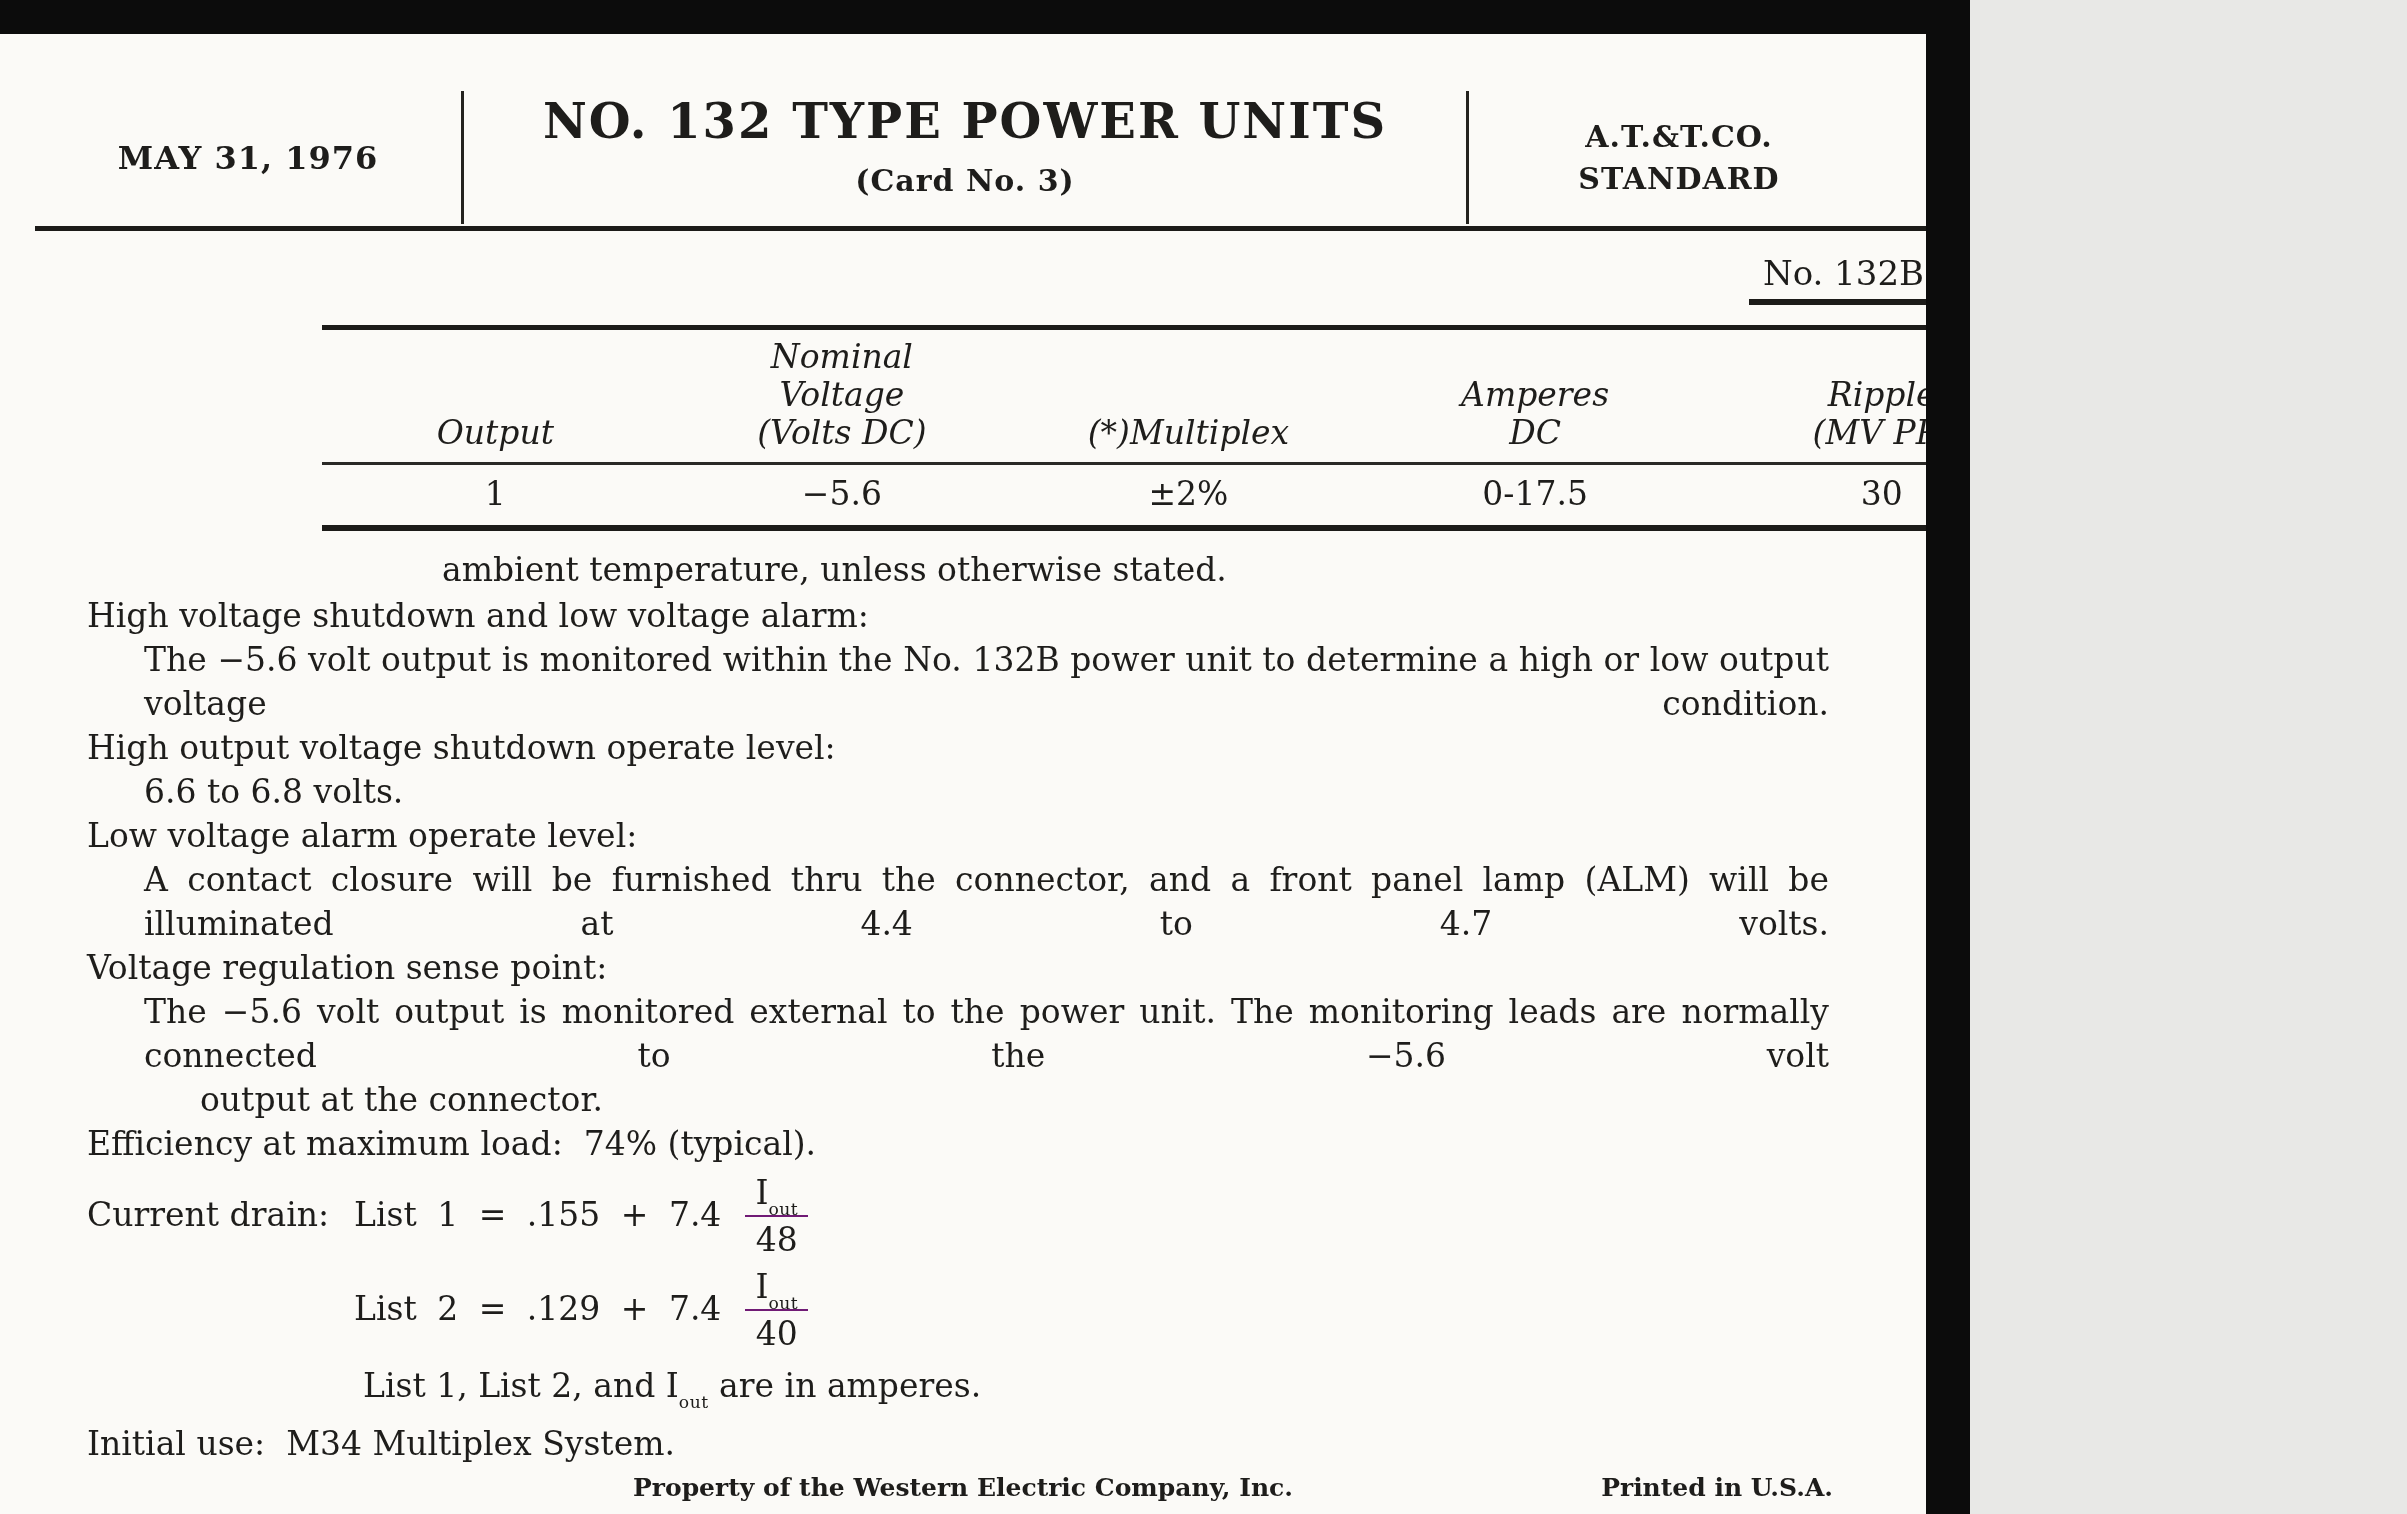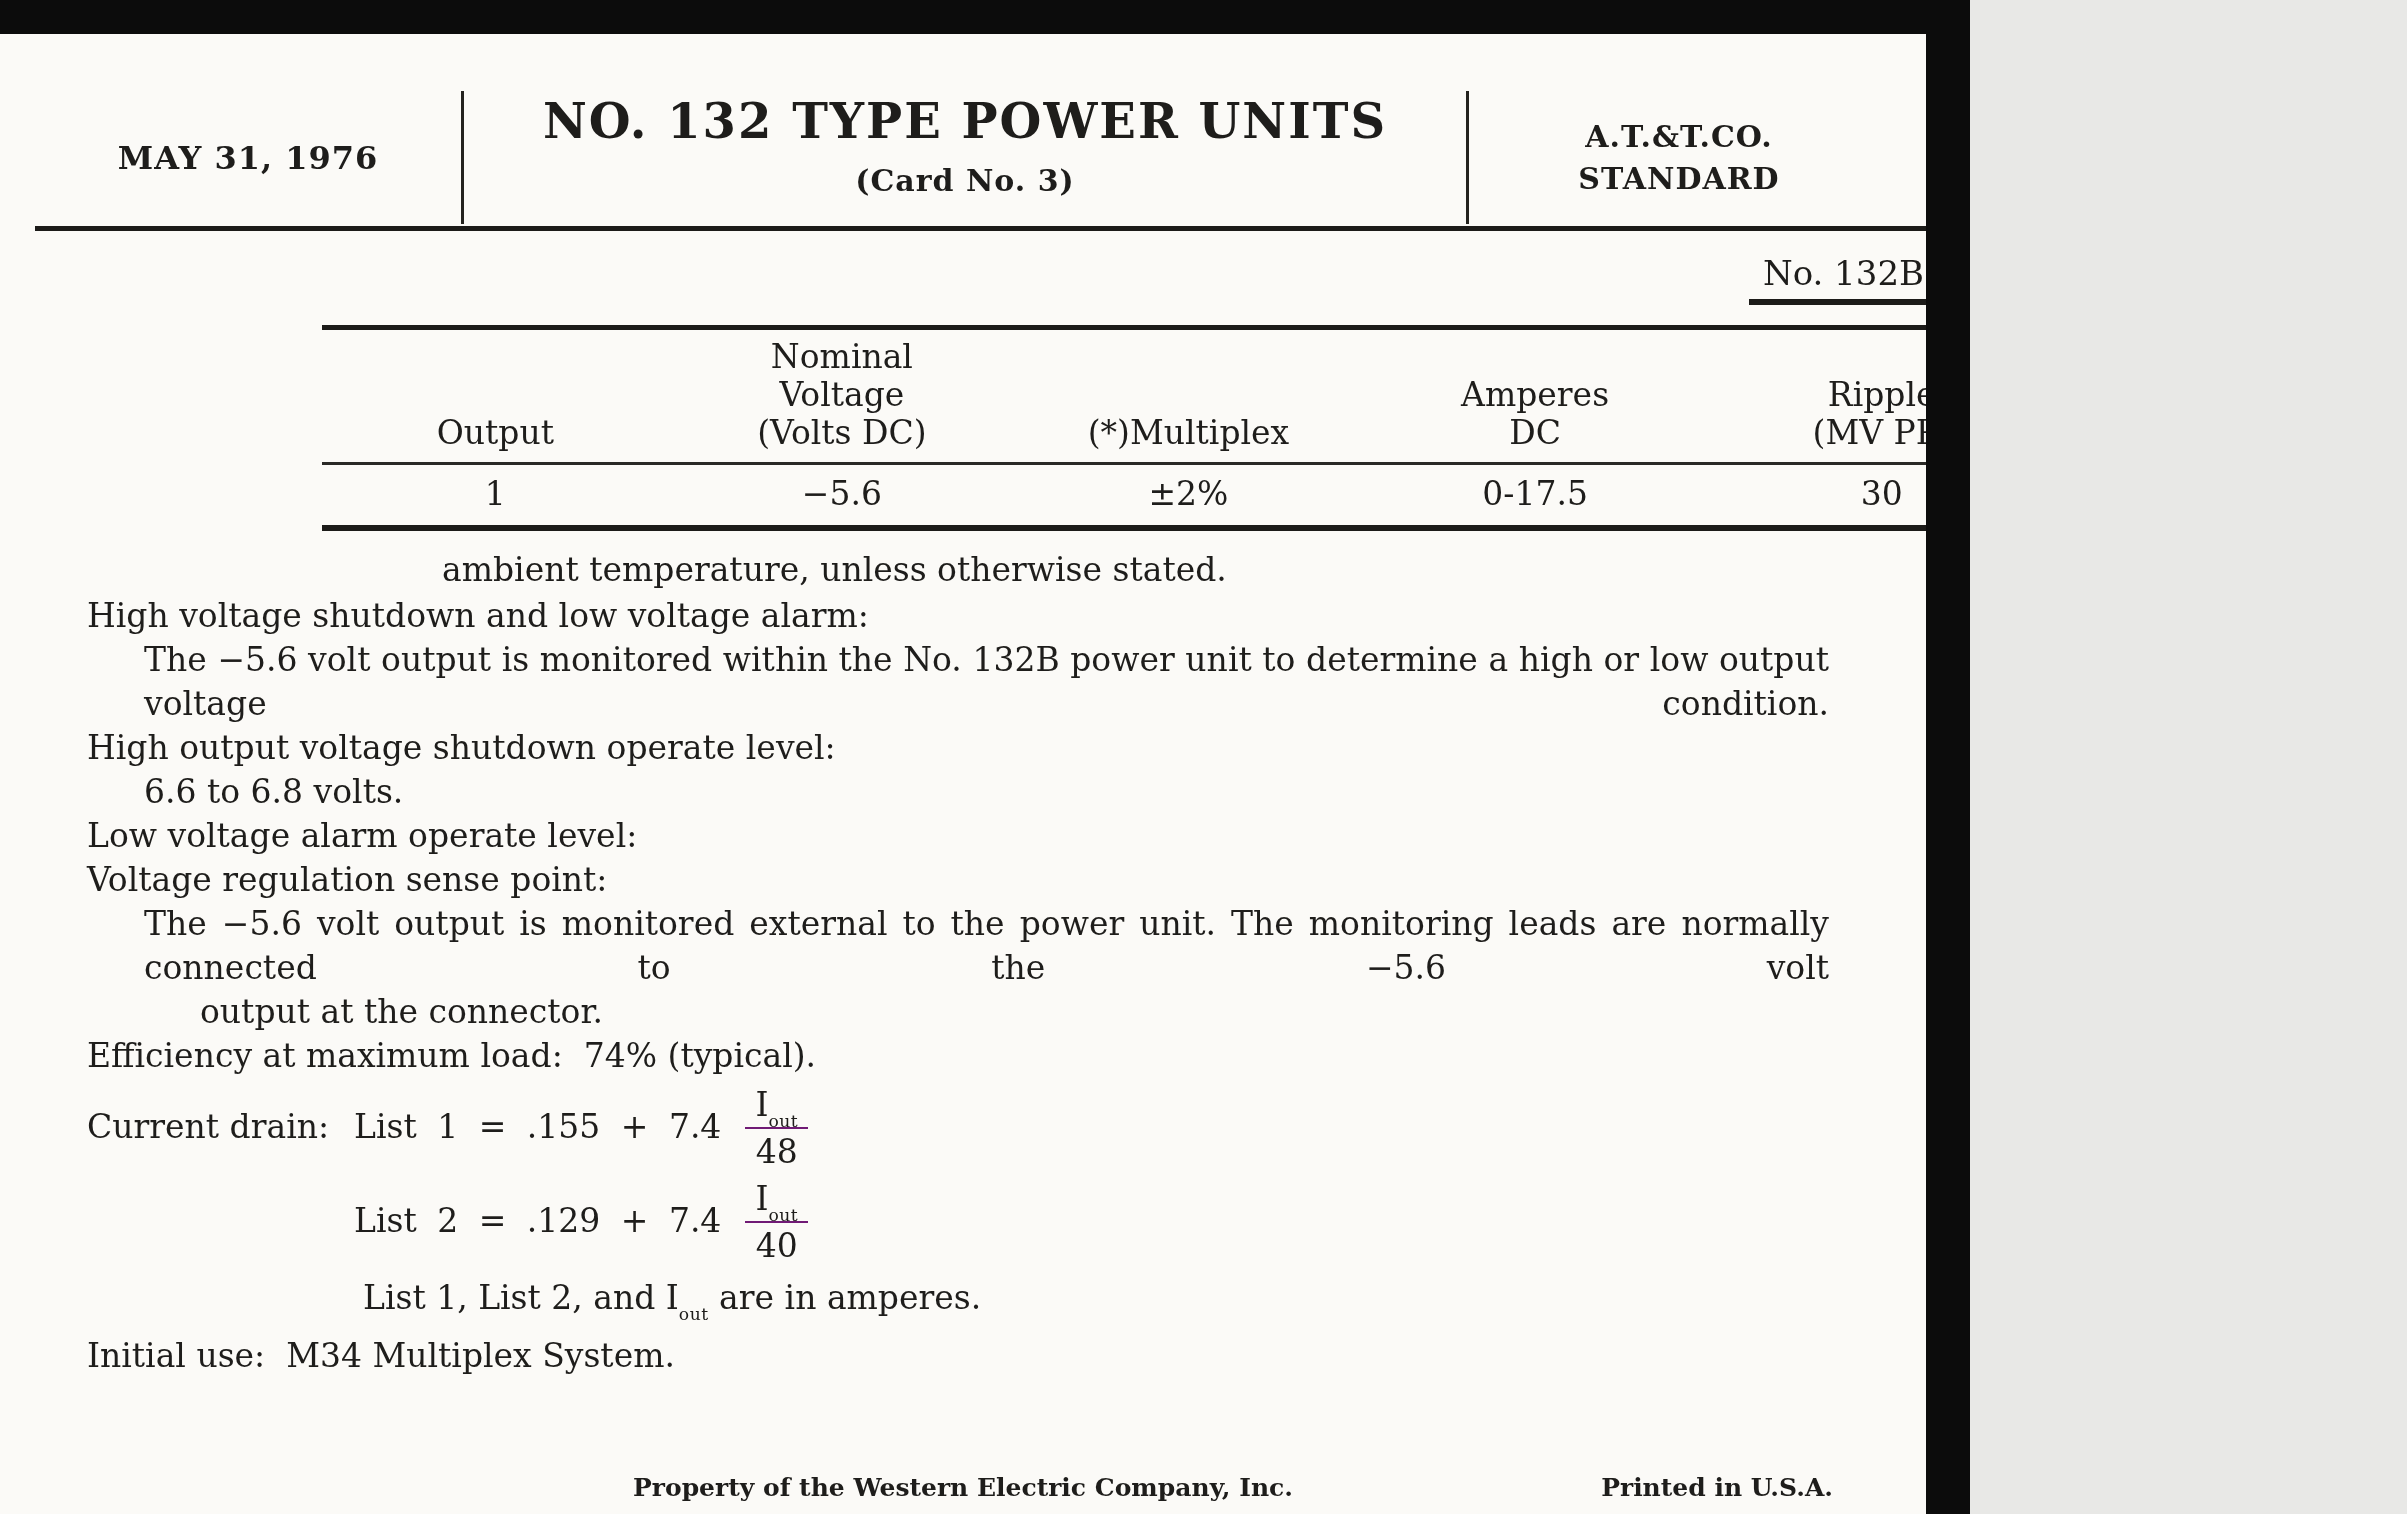--- a/index.html
+++ b/index.html
@@ -58,20 +58,21 @@
     border-collapse:collapse;
     border-top:5px solid #1c1b19;
     border-bottom:6px solid #1c1b19;
     font-size:33px;
   }
   table.spec th {
     font-weight:normal; vertical-align:bottom; text-align:center;
     padding:8px 0 10px 0; line-height:38px;
     border-bottom:3px solid #2a2926;
     width:20%;
+    font-style:italic;
   }
   table.spec th .thl { display:block; }
   table.spec td {
     text-align:center; padding:10px 0 12px 0; line-height:38px;
   }
   
   .footnote { margin:16px 0 0 321px; width:1728px; font-size:33px; line-height:45px; }
   .fn-just { text-align:justify; text-align-last:justify; }
   .fn-indent { margin-left:121px; white-space:pre-wrap; }
   
@@ -173,20 +174,21 @@
   <div class="footnote">
     <div class="fn-indent">ambient temperature, unless otherwise stated.</div>
   </div>
 
   <div class="body-text">
     <div class="bl lvl0">High voltage shutdown and low voltage alarm:</div>
     <div class="bl lvl1 just">The −5.6 volt output is monitored within the No. 132B power unit to determine a high or low output voltage condition.</div>
     <div class="bl lvl0">High output voltage shutdown operate level:</div>
     <div class="bl lvl1">6.6 to 6.8 volts.</div>
     <div class="bl lvl0">Low voltage alarm operate level:</div>
+    <div class="bl lvl1 just">A contact closure will be furnished thru the connector, and a front panel lamp (ALM) will be illuminated at 4.4 to 4.7 volts.</div>
     <div class="bl lvl0">Voltage regulation sense point:</div>
     <div class="bl lvl1 just">The −5.6 volt output is monitored external to the power unit.  The monitoring leads are normally connected to the −5.6 volt</div>
     <div class="bl lvl2">output at the connector.</div>
     <div class="bl lvl0">Efficiency at maximum load:  74% (typical).</div>
 
     <div class="fblock">
       <div class="frow">
         <span class="flabel">Current drain:</span>
         <span class="fexpr">List 1 = .155 + 7.4</span>
         <span class="frac">

